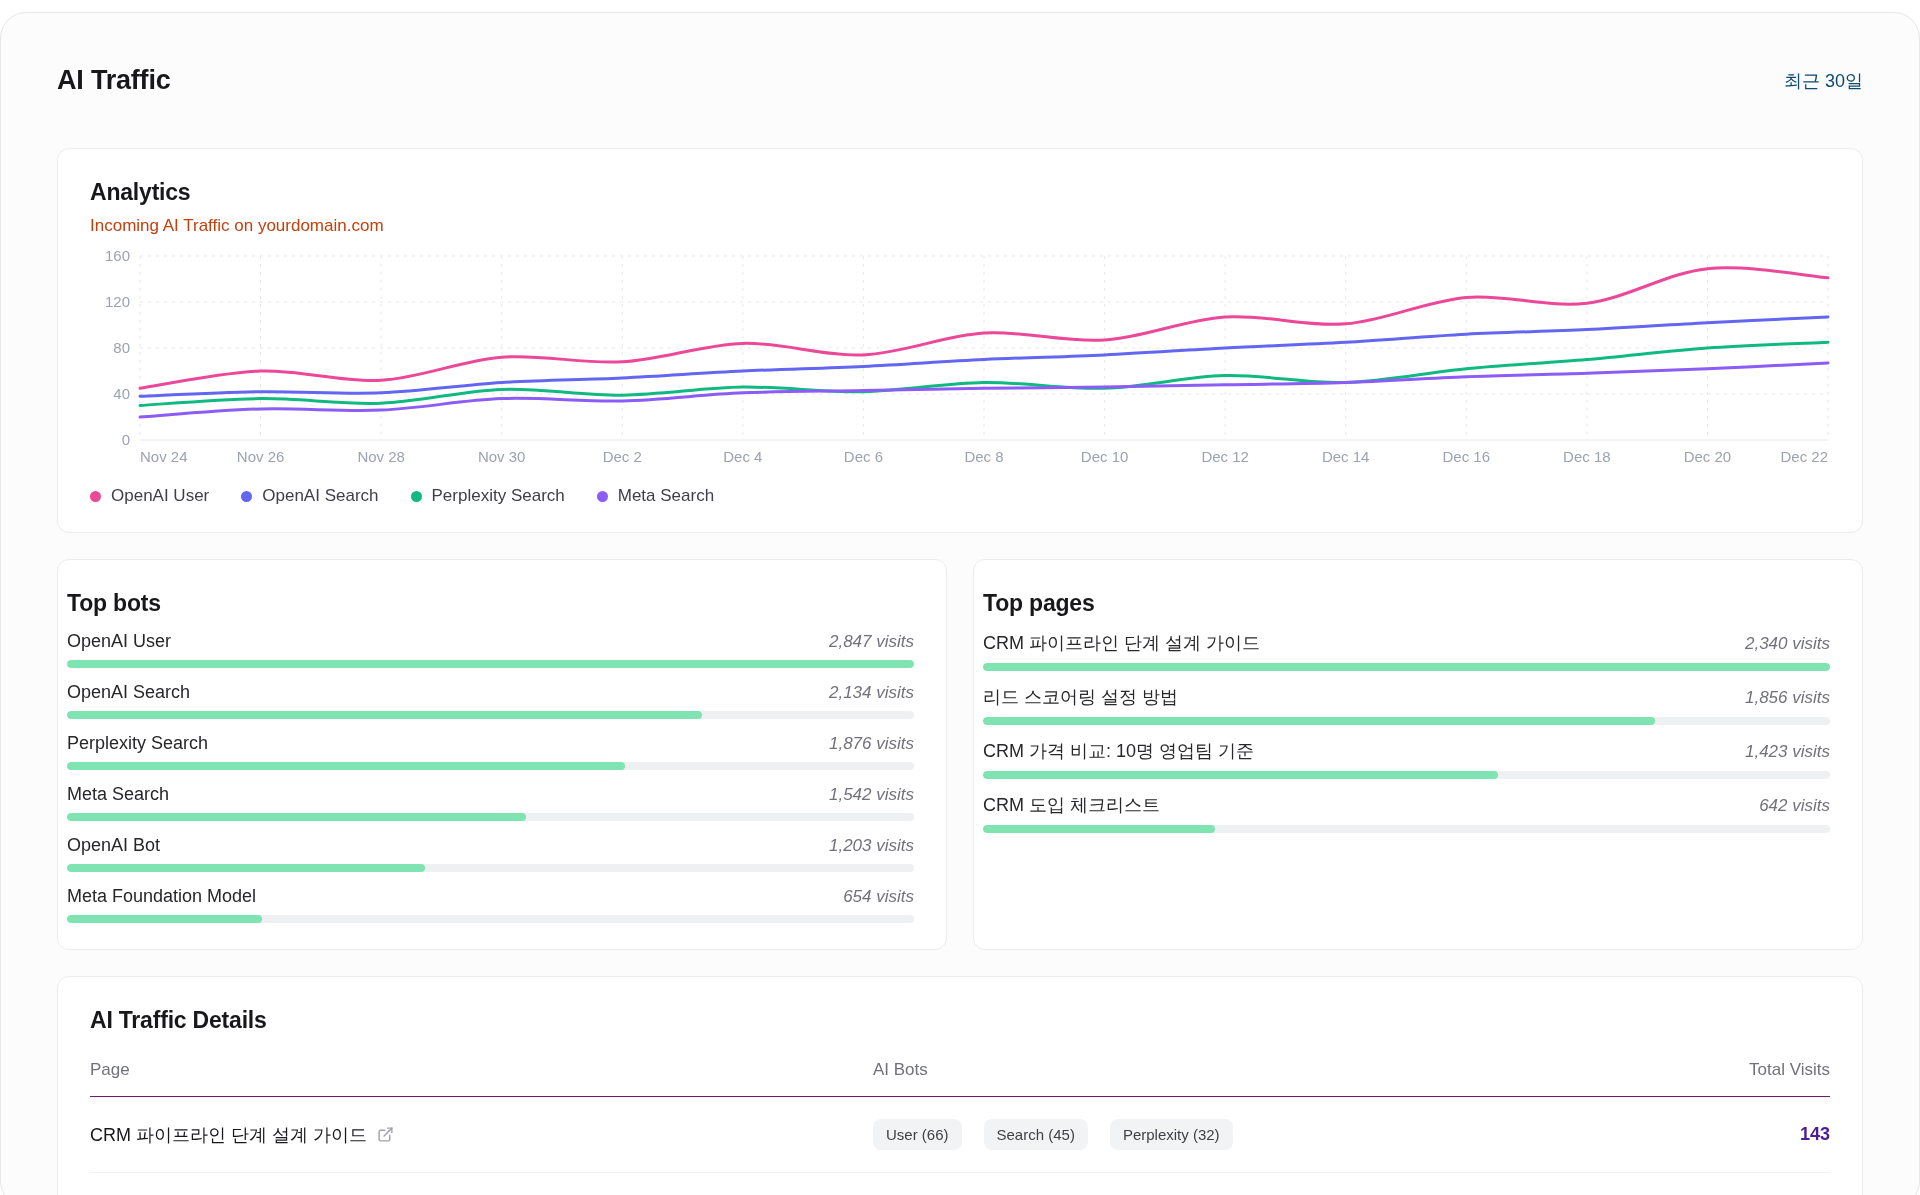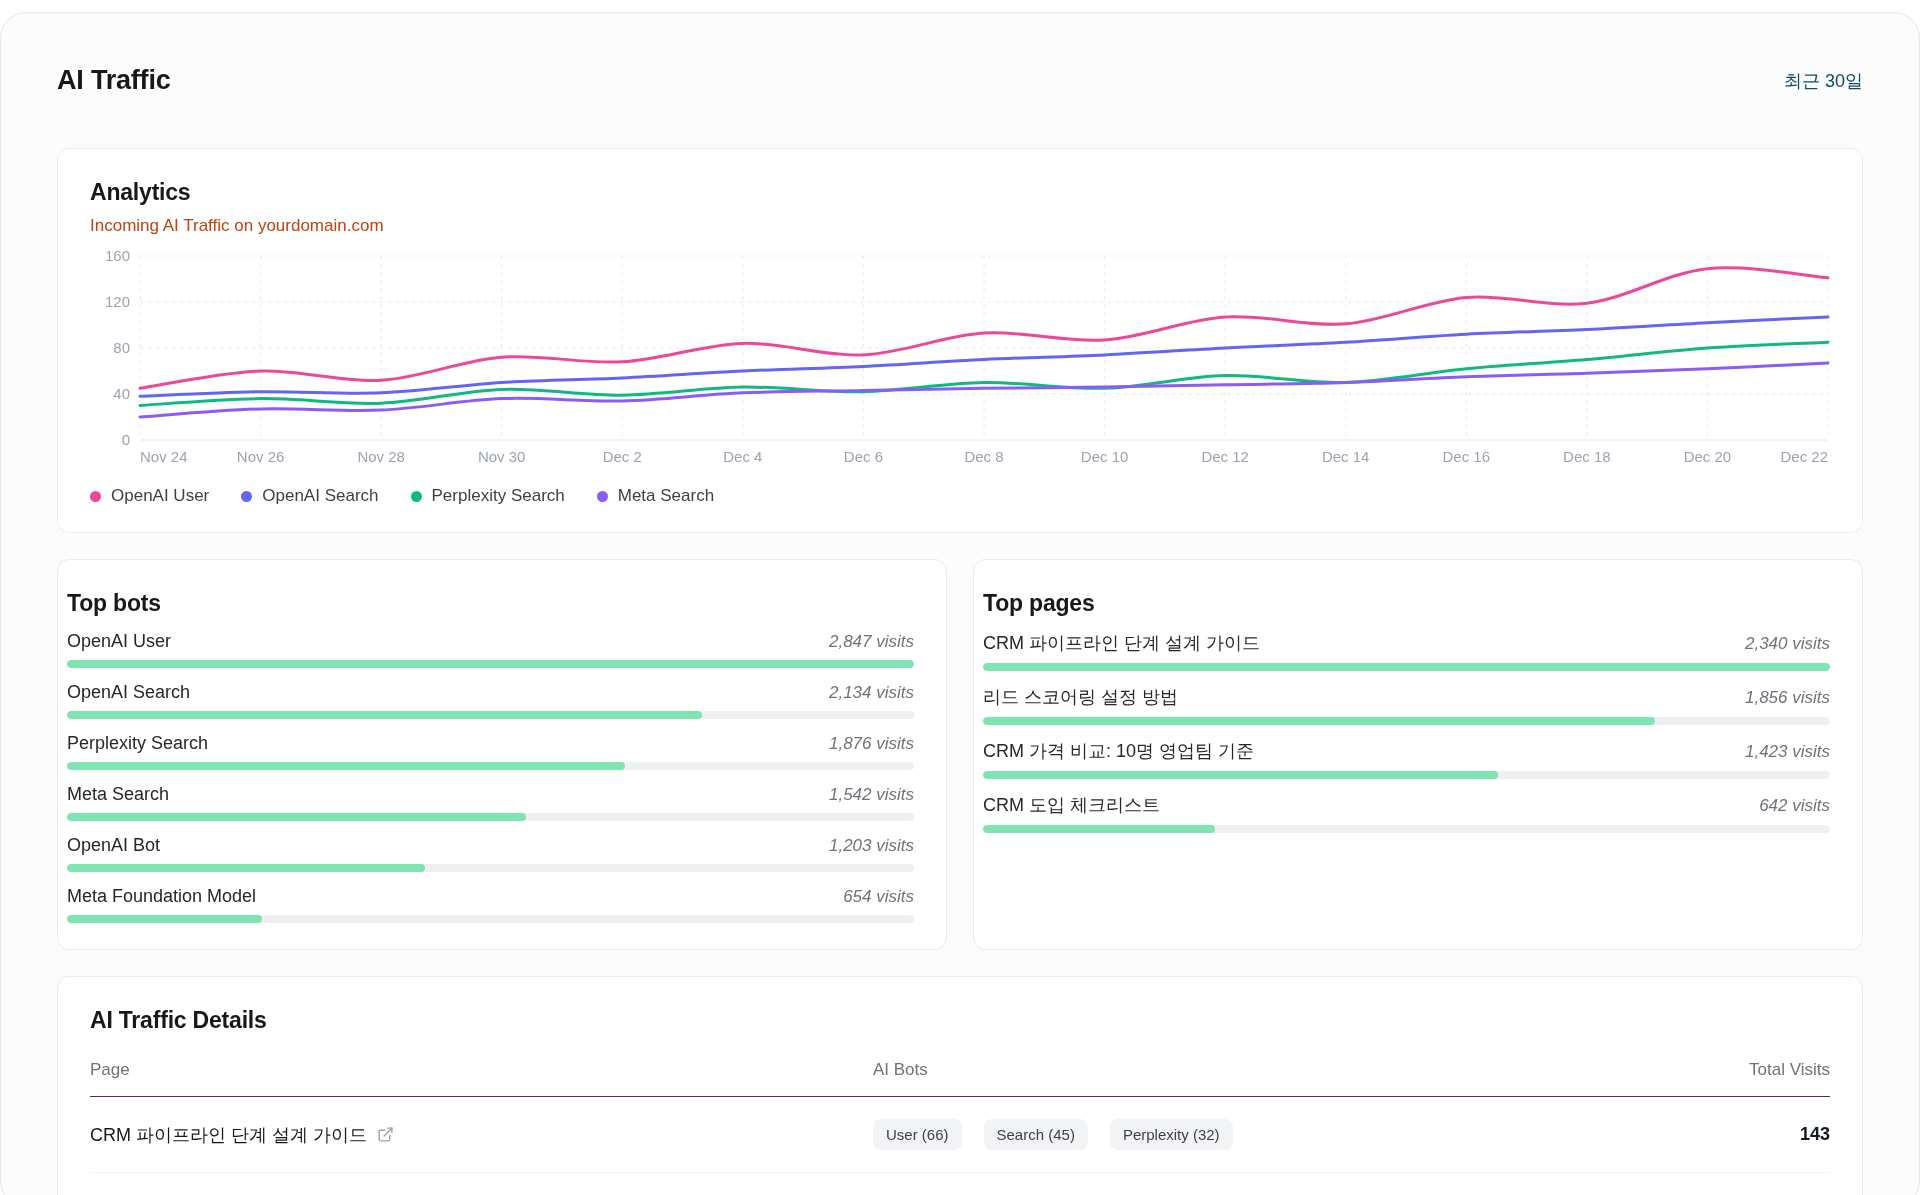--- a/index.html
+++ b/index.html
@@ -65,21 +65,21 @@
     align-items:center; padding:22px 0;
     border-bottom:1px solid #f4f4f6;
   }
   .page-link { display:flex; align-items:center; gap:10px; font-size:18px; color:#18181b; cursor:pointer; }
   .ext-icon { display:inline-flex; align-items:center; }
   .badges { display:flex; gap:22px; flex-wrap:wrap; }
   .badge {
     background:#f2f3f5; border-radius:8px; padding:7px 13px;
     font-size:15px; color:#3f3f46; white-space:nowrap;
   }
-  .total { font-size:18px; font-weight:700; color:#0f172a; justify-self:end; }
+  .total { font-size:18px; font-weight:700; color:#4c1d95; justify-self:end; }
 
   .bottom-strip {
     position:absolute; bottom:0; left:140px; width:1732px; height:8px;
     border-radius:6px 6px 0 0;
   }
 </style>
 </head>
 <body>
 
 <div class="page">

